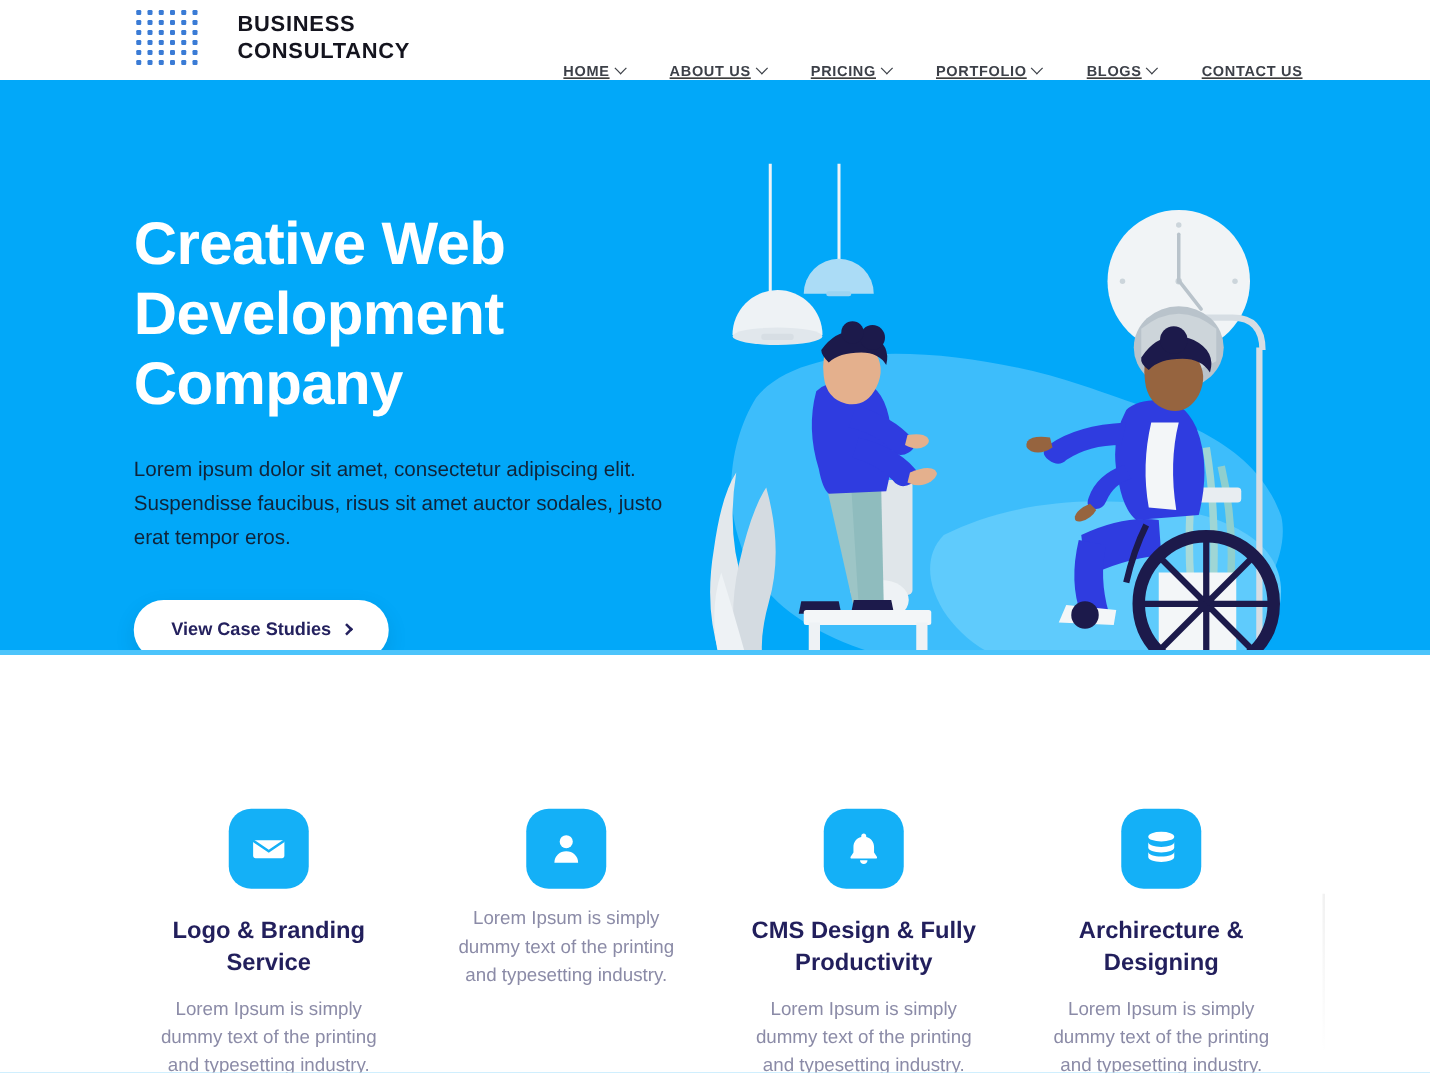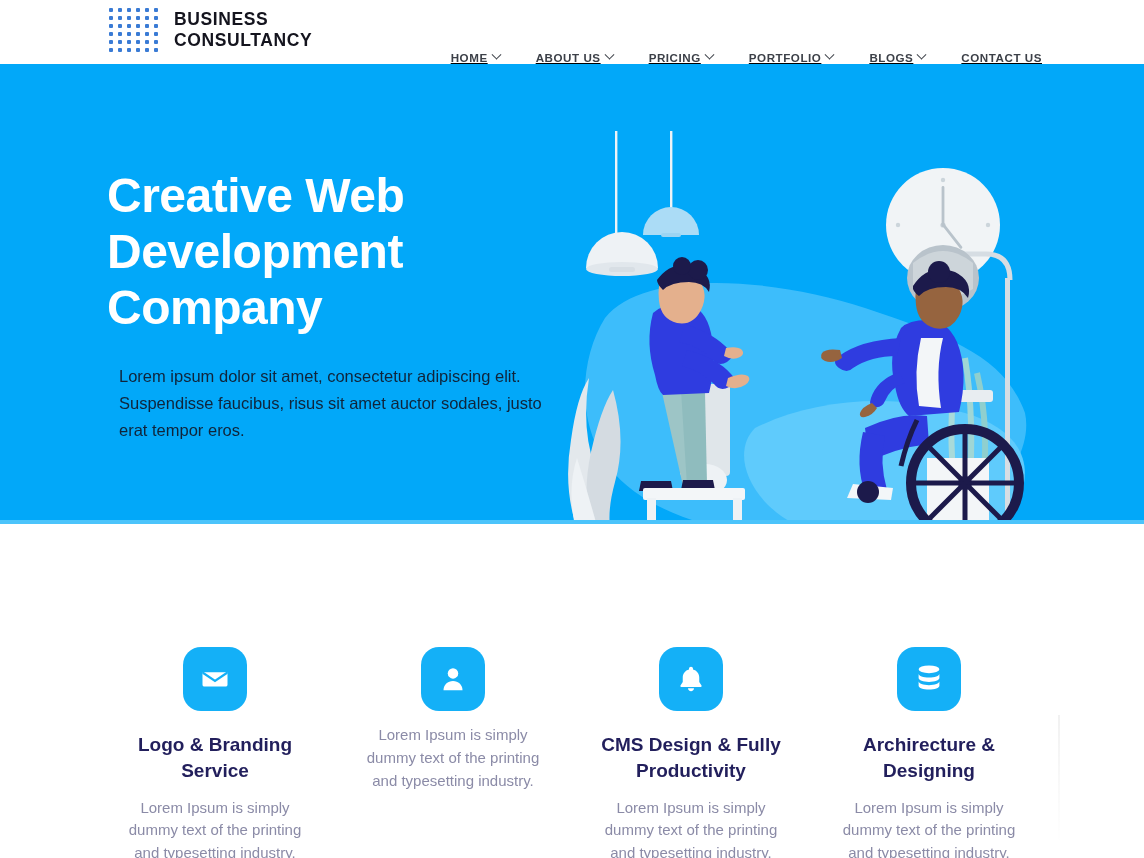--- a/index.html
+++ b/index.html
@@ -30,21 +30,21 @@
     display: flex;
     align-items: center;
   }
 
   .brand {
     position: absolute;
     left: 106px;
     top: 6px;
     display: flex;
     align-items: center;
-    gap: 14px;
+    gap: 30px;
   }
 
   .brand-dots {
     width: 54px;
     height: 48px;
     display: grid;
     grid-template-columns: repeat(6, 1fr);
     grid-template-rows: repeat(6, 1fr);
     gap: 0;
   }
@@ -127,21 +127,20 @@
     line-height: 1.17;
     color: #ffffff;
     letter-spacing: -0.5px;
   }
   .hero-sub {
     margin-top: 27px;
     font-size: 16.5px;
     line-height: 1.62;
     color: #10243a;
     width: 452px;
-    margin-left: 12px;
   }
   .hero-btn {
     margin-top: 36px;
     display: inline-flex;
     align-items: center;
     gap: 9px;
     background: #ffffff;
     border: none;
     border-radius: 40px;
     padding: 16px 30px;
@@ -319,20 +318,24 @@
 
   <section class="hero">
 
     <div class="hero-copy">
       <h1 class="hero-title">
         <span>Creative Web</span><br>
         <span>Development</span><br>
         <span>Company</span>
       </h1>
       <p class="hero-sub">Lorem ipsum dolor sit amet, consectetur adipiscing elit. Suspendisse faucibus, risus sit amet auctor sodales, justo erat tempor eros.</p>
+      <button class="hero-btn">
+        <span>View Case Studies</span>
+        <span class="btn-arrow"></span>
+      </button>
     </div>
 
     <svg class="illus" viewBox="0 0 490 425">
 
       <path d="M40 190 C80 140 210 150 300 180 C390 210 440 230 460 285 C470 330 420 400 330 410 C220 422 90 400 45 340 C10 295 15 230 40 190 Z" fill="#3dbdfb"></path>
       <path d="M190 300 C250 270 330 265 400 285 C450 300 470 330 455 370 C435 412 330 420 255 405 C195 392 160 330 190 300 Z" fill="#5fcbfc"></path>
 
       <rect x="50" y="3" width="2.4" height="108" fill="#eef3f7"></rect>
       <rect x="105" y="3" width="2.4" height="78" fill="#eef3f7"></rect>
 

